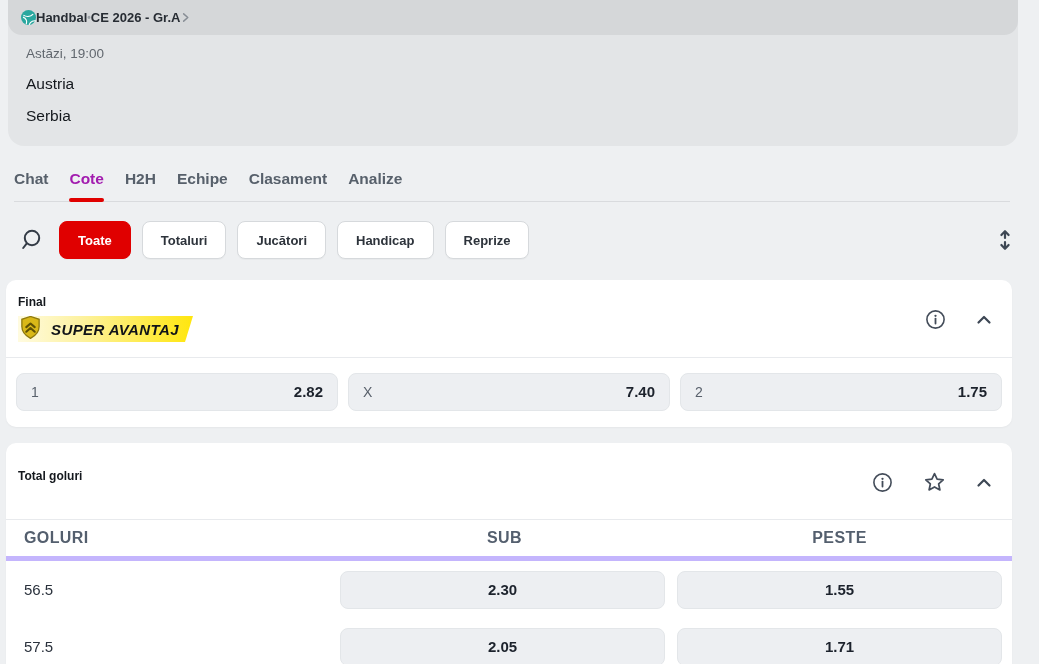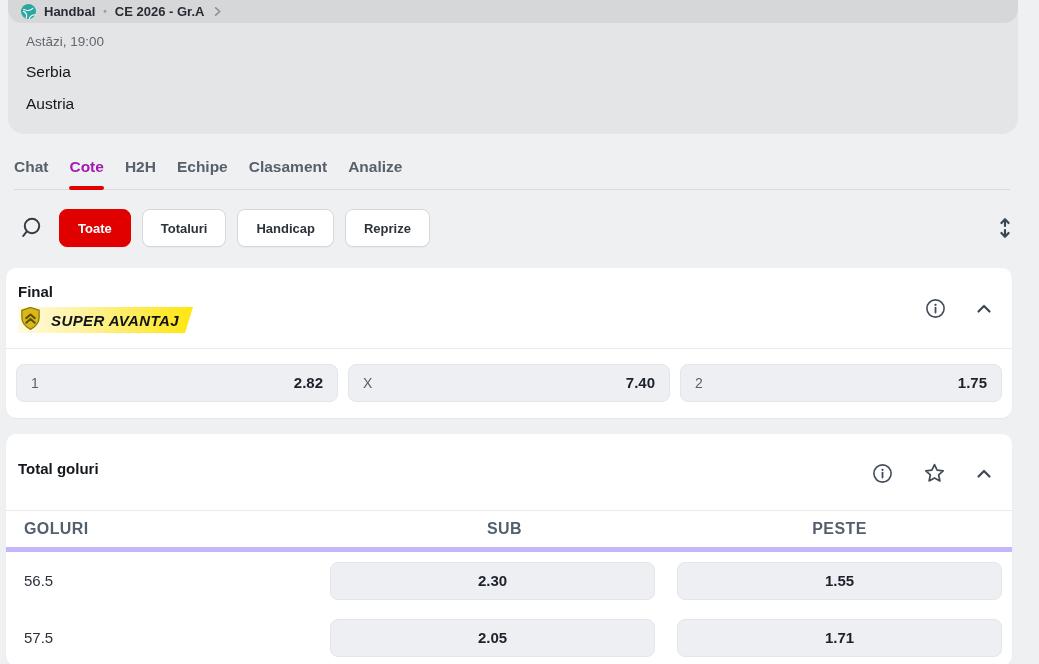--- a/index.html
+++ b/index.html
@@ -12,23 +12,23 @@
   }
   .viewport { width:1039px; height:664px; position:relative; overflow:hidden; }
 
   
   .match-header {
     margin-left:8px; width:1010px;
     background:var(--header-bg,#e3e5e7);
     border-radius:0 0 16px 16px;
   }
   .breadcrumb {
-    height:23px; background:var(--breadcrumb-bg,#d5d7d9);
+    height:35px; background:var(--breadcrumb-bg,#d5d7d9);
     border-radius:0 0 14px 14px;
-    display:flex; align-items:center; gap:8px; padding:0 13px;
+    display:flex; align-items:center; padding:0 13px;
     font-size:13px; font-weight:700; color:#272c33; cursor:pointer;
   }
   .breadcrumb .sep { color:#9aa0a6; font-size:10px; }
   .breadcrumb svg { display:block; }
   .match-info { padding:11px 18px 14px; }
   .match-time { font-size:13.5px; color:#61676e; margin-bottom:7px; }
   .team { font-size:15.5px; color:#14181d; line-height:32px; }
 
   
   .tabs {
@@ -58,21 +58,21 @@
   .chip.active { background:var(--accent-red,#e00000); border-color:var(--accent-red,#e00000); color:#fff; }
   .spacer { margin-left:auto; }
 
   
   .card {
     background:var(--card-bg,#fff); border-radius:10px;
     margin:16px 27px 0 6px; width:1006px;
     box-shadow:0 1px 2px rgba(20,24,31,.04);
   }
   .card-head { display:flex; justify-content:space-between; padding:15px 18px 13px 12px; }
-  .card-title { font-size:15px; font-weight:700; color:#14181d; }
+  .card-title { font-size:12px; font-weight:700; color:#14181d; }
   .head-icons { display:flex; align-items:center; gap:26px; align-self:center; }
   .head-icons .icon-btn { padding:2px; }
   .divider { border-top:1px solid #e8eaed; }
 
   
   .badge { display:inline-flex; align-items:center; margin-top:7px; position:relative;
     background:linear-gradient(90deg,#fffbe0 0%, #fdf2a2 35%, var(--badge-yellow,#ffe60d) 100%);
     clip-path:polygon(0 0, 100% 0, calc(100% - 8px) 100%, 0 100%);
     padding:1px 14px 1px 1px; height:26px;
   }
@@ -95,21 +95,21 @@
   
   .tbl-head {
     display:grid; grid-template-columns:1fr 325px 325px; gap:10px;
     align-items:center; height:41px; padding:0 10px;
     border-bottom:5px solid #c4b5fd;
     font-size:16px; font-weight:700; letter-spacing:.4px; color:#545f6e;
   }
   .tbl-head .first { padding-left:8px; }
   .tbl-head .c { text-align:center; }
   .tbl-row {
-    display:grid; grid-template-columns:1fr 325px 325px; gap:22px;
+    display:grid; grid-template-columns:1fr 325px 325px; gap:12px;
     align-items:center; padding:10px 10px 9px;
   }
   .line-label { font-size:15px; color:#2b323d; padding-left:8px; }
   .cell-btn {
     height:38px; background:var(--odd-btn-bg,#edeff2);
     border:1px solid #e3e6e9; border-radius:8px; cursor:pointer;
     font-family:"Liberation Sans", sans-serif;
     font-size:15px; font-weight:700; color:#1c222c; text-align:center;
   }
   .card-head.totals { padding-top:26px; padding-bottom:23px; }
@@ -131,22 +131,22 @@
       <span class="sep">•</span>
       <span>CE 2026 - Gr.A</span>
       <span>
         <svg width="11" height="11" viewBox="0 0 12 12">
             <polyline points="4,2 8.5,6 4,10" fill="none" stroke="#878d95" stroke-width="1.6" stroke-linecap="round" stroke-linejoin="round"></polyline>
           </svg>
       </span>
     </div>
     <div class="match-info">
       <div class="match-time">Astăzi, 19:00</div>
+      <div class="team">Austria</div>
       <div class="team">Serbia</div>
-      <div class="team">Austria</div>
     </div>
   </div>
 
   <nav class="tabs">
     <div class="tab">Chat</div>
     <div class="tab active">Cote</div>
     <div class="tab">H2H</div>
     <div class="tab">Echipe</div>
     <div class="tab">Clasament</div>
     <div class="tab">Analize</div>
@@ -154,20 +154,21 @@
 
   <div class="filter-row">
     <button class="icon-btn">
       <svg width="26" height="26" viewBox="0 0 26 26">
         <circle cx="14" cy="11" r="7.2" fill="none" stroke="#333b46" stroke-width="2"></circle>
         <line x1="8.6" y1="16.6" x2="5.2" y2="21" stroke="#333b46" stroke-width="2" stroke-linecap="round"></line>
       </svg>
     </button>
     <button class="chip active">Toate</button>
     <button class="chip">Totaluri</button>
+    <button class="chip">Jucători</button>
     <button class="chip">Handicap</button>
     <button class="chip">Reprize</button>
     <button class="icon-btn spacer">
       <svg width="20" height="24" viewBox="0 0 20 24">
         <line x1="10" y1="4.5" x2="10" y2="10" stroke="#3d4754" stroke-width="2.2" stroke-linecap="round"></line>
         <polyline points="6.4,7 10,3.2 13.6,7" fill="none" stroke="#3d4754" stroke-width="2.2" stroke-linecap="round" stroke-linejoin="round"></polyline>
         <line x1="10" y1="14" x2="10" y2="19.5" stroke="#3d4754" stroke-width="2.2" stroke-linecap="round"></line>
         <polyline points="6.4,17 10,20.8 13.6,17" fill="none" stroke="#3d4754" stroke-width="2.2" stroke-linecap="round" stroke-linejoin="round"></polyline>
       </svg>
     </button>

